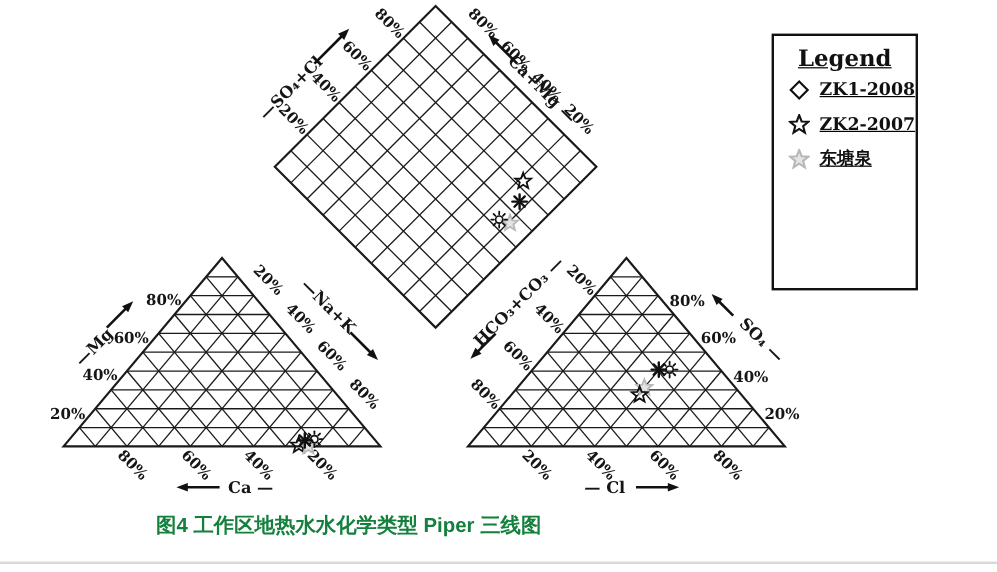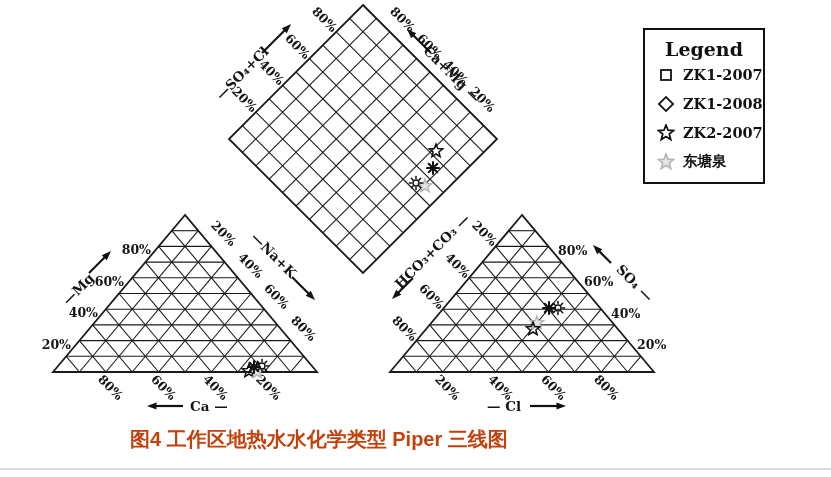--- a/index.html
+++ b/index.html
@@ -2,28 +2,28 @@
 <html><head>
 <meta charset="utf-8">
 <style>
   html,body{margin:0;padding:0;background:#fff;}
   #stage{position:relative;width:831px;height:477px;background:#fff;overflow:hidden;
          font-family:"DejaVu Serif", serif;}
   svg text{fill:#151515;}
   .tick{font-size:12.5px;font-weight:bold;}
   .axis-title{font-size:13.5px;font-weight:bold;}
   .gridline{stroke:#1a1a1a;}
-  .legend{position:absolute;left:643px;top:28px;width:122px;height:156px;
-          border:2.5px solid #111;background:#fff;box-sizing:border-box;}
+  .legend{position:absolute;left:643px;top:28px;width:122px;height:214px;
+          border:2.5px solid #111;background:#fff;box-sizing:border-box;text-decoration:underline;}
   .legend-title{text-align:center;font-size:19px;font-weight:bold;margin-top:8px;color:#111;}
   .legend-row{display:flex;align-items:center;height:29px;padding-left:12px;}
   .legend-row svg{flex:0 0 18px;margin-right:8px;}
   .legend-label{font-size:14.5px;font-weight:bold;color:#111;white-space:nowrap;}
   .caption{position:absolute;left:130px;top:426px;
-           font-family:"Liberation Sans", sans-serif;font-size:20px;font-weight:bold;color:#c2410c;}
+           font-family:"Liberation Sans", sans-serif;font-size:17px;font-weight:bold;color:#15803d;}
   .divider{position:absolute;left:0;top:468px;width:831px;height:2px;background:#d9d9d9;}
 </style>
 </head>
 <body>
 
 <div id="stage">
 
   <svg id="piper" width="831" height="477" viewBox="0 0 831 477">
     <defs>
       <g id="m-square">
@@ -260,26 +260,20 @@
       <use href="#m-asterisk" x="549" y="308"></use>
       <use href="#m-sun" x="558" y="308"></use>
     </g>
   </svg>
 
   
   <div class="legend">
     <div class="legend-title">Legend</div>
     <div class="legend-row">
       <svg width="18" height="18" viewBox="-9 -9 18 18">
-          <use href="#m-square"></use>
-        </svg>
-      <span class="legend-label">ZK1-2007</span>
-    </div>
-    <div class="legend-row">
-      <svg width="18" height="18" viewBox="-9 -9 18 18">
           <use href="#m-diamond"></use>
         </svg>
       <span class="legend-label">ZK1-2008</span>
     </div>
     <div class="legend-row">
       <svg width="18" height="18" viewBox="-9 -9 18 18">
           <use href="#m-star" transform="scale(1.15)"></use>
         </svg>
       <span class="legend-label">ZK2-2007</span>
     </div>

